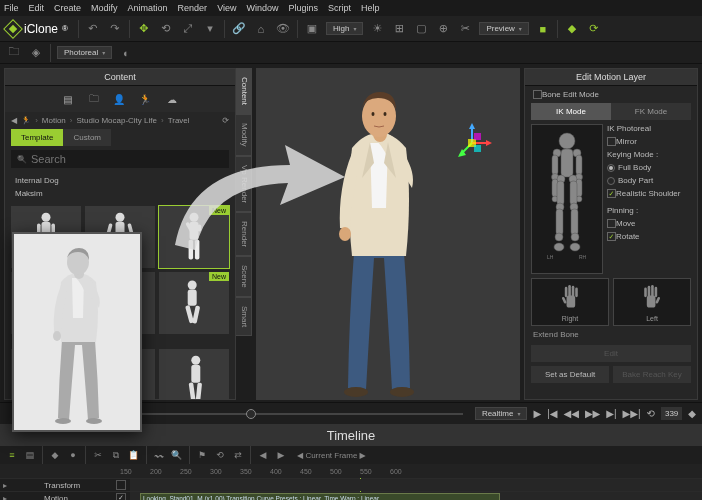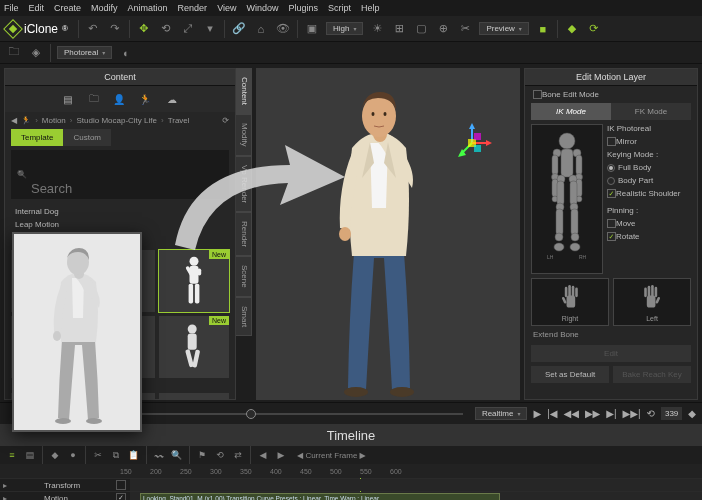--- a/index.html
+++ b/index.html
@@ -61,21 +61,21 @@
   .character { position: absolute; left: 48px; top: 10px; width: 150px; height: 320px; }
   .gizmo { position: absolute; right: 28px; top: 55px; width: 40px; height: 40px; }
 
   
   .eml { width: 174px; background: #262626; border: 1px solid #3a3a3a; margin: 4px 4px 0 0; display: flex; flex-direction: column; }
   .eml .panel-title { background: #333; }
   .chk-row { display: flex; align-items: flex-start; padding: 4px 8px; font-size: 8px; color: #bbb; }
   .chk { width: 9px; height: 9px; border: 1px solid #666; display: inline-flex; align-items: center; justify-content: center; font-size: 7px; color: #9acd32; }
   .mode-tabs { display: flex; margin: 0 6px; }
   .mode-tab { flex: 1; text-align: center; font-size: 8px; padding: 4px; background: #333; color: #999; }
-  .mode-tab.active { background: #555; color: #fff; font-style: italic; }
+  .mode-tab.active { background: #555; color: #fff; }
   .eml-body { display: flex; gap: 4px; padding: 4px 6px; }
   .mannequin { width: 72px; height: 150px; background: #1a1a1a; border: 1px solid #444; display: flex; align-items: center; justify-content: center; }
   .eml-opts { flex: 1; font-size: 8px; color: #bbb; display: flex; flex-direction: column; gap: 4px; }
   .radio { width: 8px; height: 8px; border: 1px solid #666; border-radius: 50%; display: inline-flex; align-items: center; justify-content: center; }
   .radio.on::after { content: ""; width: 4px; height: 4px; background: #bbb; border-radius: 50%; }
   .hands { display: flex; gap: 4px; padding: 0 6px; }
   .hand { flex: 1; height: 48px; background: #1a1a1a; border: 1px solid #444; display: flex; flex-direction: column; align-items: center; justify-content: center; gap: 2px; }
   .hand svg { width: 26px; height: 30px; }
   .hand-lbl { font-size: 7px; color: #999; }
   .eml-section { padding: 4px 8px; font-size: 8px; color: #999; }
@@ -194,25 +194,24 @@
         <span>Studio Mocap-City Life</span>
           <span class="bc-arrow">›</span>
         <span>Travel</span>
         <span style="margin-left:auto">⟳</span>
       </div>
       <div class="tabs">
         <div class="tab active">Template</div>
         <div class="tab">Custom</div>
       </div>
       <div class="search">
-        <input style="background: none; border: none; color: rgb(153, 153, 153); font-size: 13px; width: 100%; outline: none; margin-top: 28px;" placeholder="Search">
+        <input style="background: none; border: none; color: rgb(153, 153, 153); font-size: 11px; width: 100%; outline: none;" placeholder="Search">
       </div>
       <div class="tree">
         <div>Internal Dog</div>
-        <div>Leap Motion</div>
         <div>Maksim</div>
       </div>
       <div class="grid">
 
         <div class="slot">
             <div class="thumb">
               <svg viewBox="0 0 40 60">
                 <g fill="#ddd">
                   <circle cx="20" cy="8" r="5"></circle>
                   <rect x="15" y="13" width="10" height="20" rx="3"></rect>

